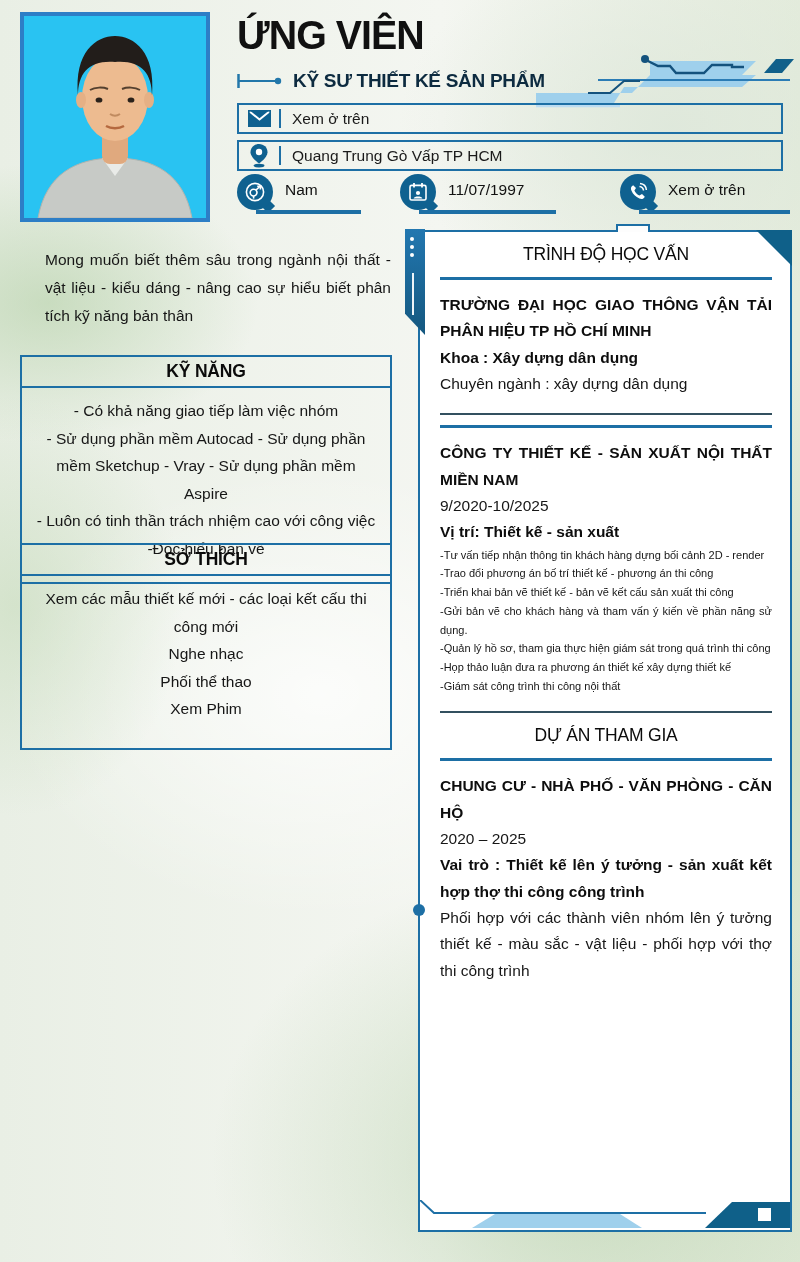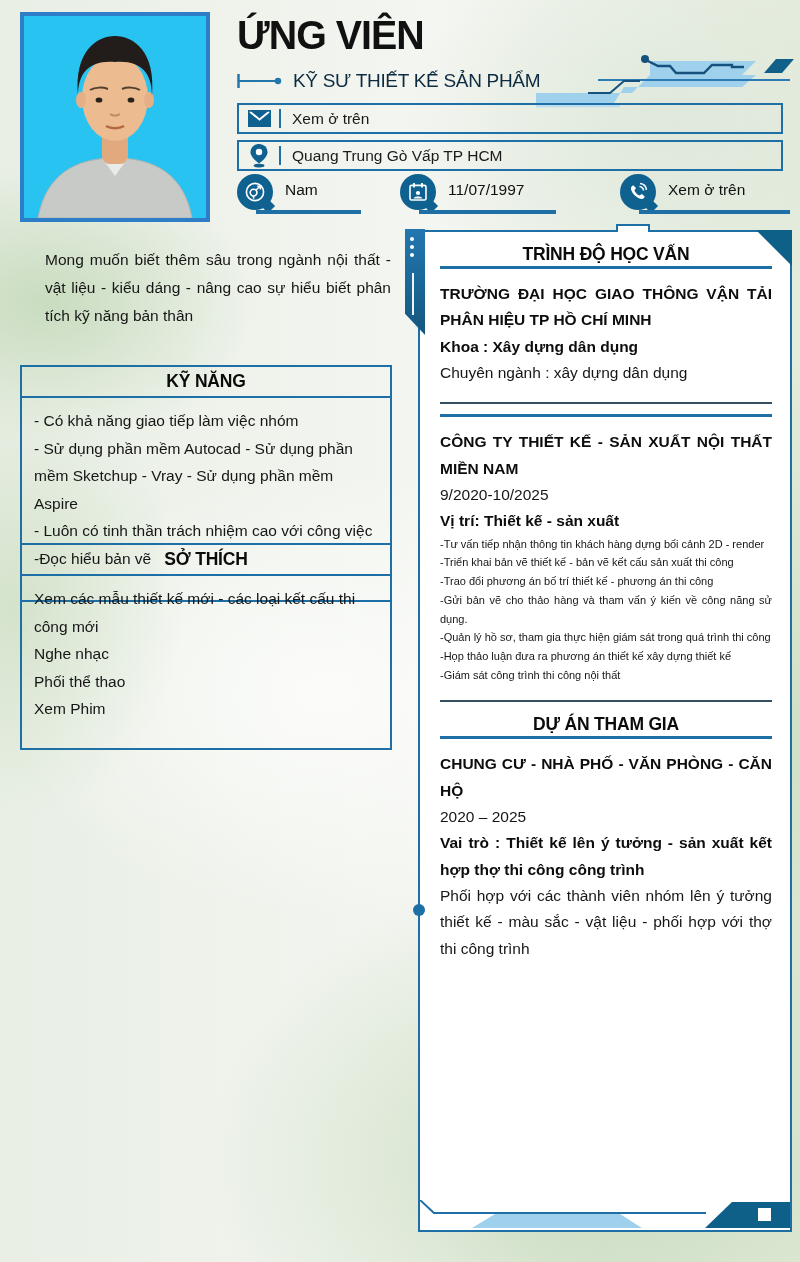--- a/index.html
+++ b/index.html
@@ -19,21 +19,21 @@
   .page{position:relative;width:728px;height:1262px;}
 
   
   .photo{position:absolute;left:20px;top:12px;width:182px;height:202px;
     border:4px solid #2d7ec6;background:#29c3f2;}
   .photo svg{display:block;}
   .name{position:absolute;left:237px;top:12px;font-size:41px;font-weight:bold;
     color:#111;letter-spacing:-1px;transform:scaleX(.96);transform-origin:left;}
   .subtitle-row{position:absolute;left:237px;top:70px;display:flex;align-items:center;gap:10px;}
   .subtitle-deco{width:46px;height:16px;flex:0 0 auto;}
-  .subtitle{font-size:19px;font-weight:normal;color:#0d2b40;letter-spacing:-.3px;}
+  .subtitle{font-size:19px;font-weight:bold;color:#0d2b40;letter-spacing:-.3px;}
   .circuit{position:absolute;left:528px;top:53px;width:266px;height:56px;}
 
   .contact-box{position:absolute;left:237px;width:546px;height:31px;
     border:2px solid #1d6fa5;display:flex;align-items:center;box-sizing:border-box;}
   .contact-box .cicon{width:40px;display:flex;justify-content:center;align-items:center;flex:0 0 auto;}
   .contact-box .vdiv{width:2px;height:19px;background:#1d6fa5;flex:0 0 auto;}
   .contact-box .ctext{padding-left:11px;font-size:15.5px;color:#1a1a1a;}
   .box-email{top:103px;}
   .box-address{top:140px;}
 
@@ -48,43 +48,43 @@
   .info-dob{left:400px;width:156px;}
   .info-phone{left:620px;width:170px;}
   .info-item .iline{right:0;}
 
   
   .objective{position:absolute;left:45px;top:246px;width:346px;
     font-size:15.5px;line-height:1.82;text-align:justify;color:#161616;}
   .lbox{position:absolute;left:20px;width:372px;border:2px solid #1d6fa5;box-sizing:border-box;}
   .lbox-header{border-bottom:2px solid #1d6fa5;padding:4px 0;text-align:center;
     font-size:17.5px;font-weight:bold;color:#0b0b0b;letter-spacing:-.2px;}
-  .lbox-body{padding:9px 12px 28px 12px;font-size:15.5px;line-height:1.78;color:#161616;}
-  .box-skills{top:365px;}
+  .lbox-body{padding:9px 12px 20px 12px;font-size:15.5px;line-height:1.78;color:#161616;text-align:center;}
+  .box-skills{top:355px;}
   .box-hobbies{top:543px;height:207px;}
 
   
   .panel{position:absolute;left:418px;top:230px;width:374px;height:1002px;
     background:#fff;border:2px solid #1d6fa5;box-sizing:border-box;}
   .corner-tr{position:absolute;right:-2px;top:-2px;width:0;height:0;
     border-top:36px solid #0f6089;border-left:36px solid transparent;}
   .top-tab{position:absolute;left:196px;top:-8px;width:34px;height:8px;background:#fdfdfd;
     border:2px solid #1d6fa5;border-bottom:none;box-sizing:border-box;}
   .ribbon{position:absolute;left:-15px;top:-3px;width:20px;height:106px;
     background:linear-gradient(180deg,#2277b0,#14577f);
     clip-path:polygon(0 0,100% 0,100% 100%,0 80%);}
   .ribbon .dot{position:absolute;left:5px;width:4px;height:4px;border-radius:50%;background:#fff;}
   .ribbon .wline{position:absolute;left:7px;top:44px;width:2px;height:42px;background:#eef4f8;}
   .bullet{position:absolute;left:-7px;top:672px;width:12px;height:12px;border-radius:50%;
     background:#1d6fa5;}
   .panel-bottom{position:absolute;left:0;bottom:0;width:370px;height:30px;}
 
   .panel-content{position:relative;padding:10px 18px 40px 20px;}
-  .sec-title{font-size:17.5px;font-weight:bold;text-align:center;color:#0b0b0b;
-    padding:2px 0 1px 0;letter-spacing:-.2px;}
+  .sec-title{font-size:17.5px;font-weight:normal;text-align:center;color:#0b0b0b;
+    padding:2px 0 12px 0;letter-spacing:-.2px;}
   .sec-rule{height:3px;background:#1d6fa5;margin-bottom:12px;}
   .sec-div{height:2px;background:#32505f;margin:16px 0 10px 0;}
   .rp{font-size:15.5px;line-height:1.7;color:#161616;}
   .rp.justify{text-align:justify;}
   .rp.bold{font-weight:bold;color:#0d0d0d;}
   .mt8{}
   .duty{font-size:11px;line-height:1.7;text-align:justify;color:#161616;}
 </style>
 </head>
 <body>
@@ -244,23 +244,23 @@
 
       <div class="sec-div"></div>
 
       <div>
         <div class="sec-rule"></div>
         <div class="rp bold justify">CÔNG TY THIẾT KẾ - SẢN XUẤT NỘI THẤT MIỀN NAM</div>
         <div class="rp">9/2020-10/2025</div>
         <div class="rp bold mt8">Vị trí: Thiết kế - sản xuất</div>
         <div>
             <div class="duty">-Tư vấn tiếp nhận thông tin khách hàng dựng bối cảnh 2D - render</div>
+            <div class="duty">-Trao đổi phương án bố trí thiết kế - phương án thi công</div>
             <div class="duty">-Triển khai bản vẽ thiết kế - bản vẽ kết cấu sản xuất thi công</div>
-            <div class="duty">-Trao đổi phương án bố trí thiết kế - phương án thi công</div>
-            <div class="duty">-Gửi bản vẽ cho thảo hàng và tham vấn ý kiến về công năng sử dụng.</div>
+            <div class="duty">-Gửi bản vẽ cho khách hàng và tham vấn ý kiến về phần năng sử dụng.</div>
             <div class="duty">-Quản lý hồ sơ, tham gia thực hiện giám sát trong quá trình thi công</div>
             <div class="duty">-Họp thảo luận đưa ra phương án thiết kế xây dựng thiết kế</div>
             <div class="duty">-Giám sát công trình thi công nội thất</div>
           </div>
       </div>
 
       <div class="sec-div"></div>
 
       <div>
         <div class="sec-title">DỰ ÁN THAM GIA</div>

